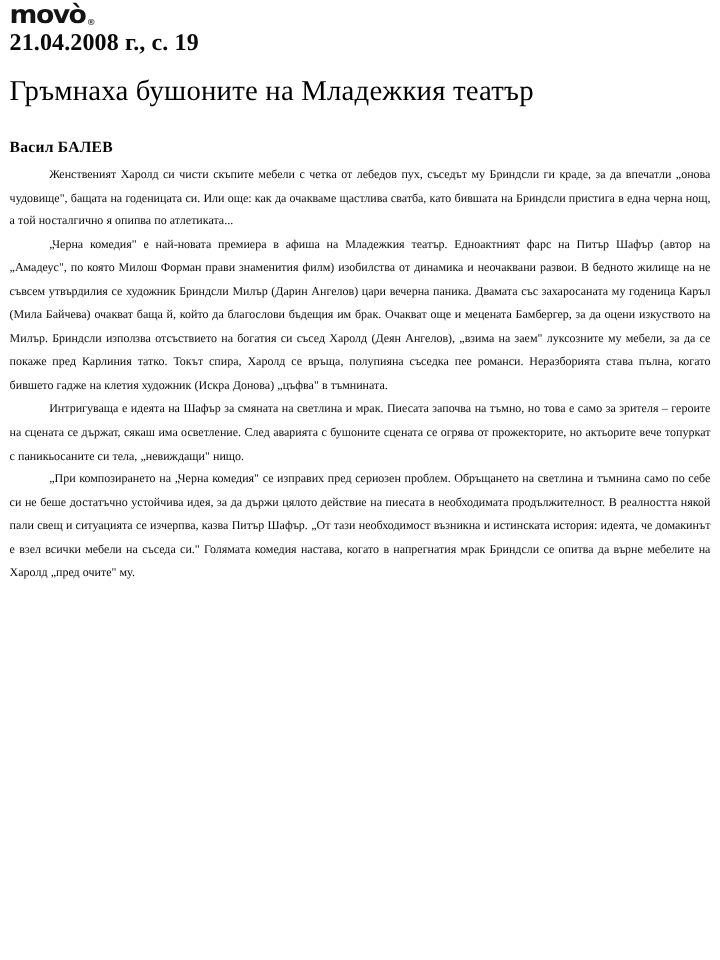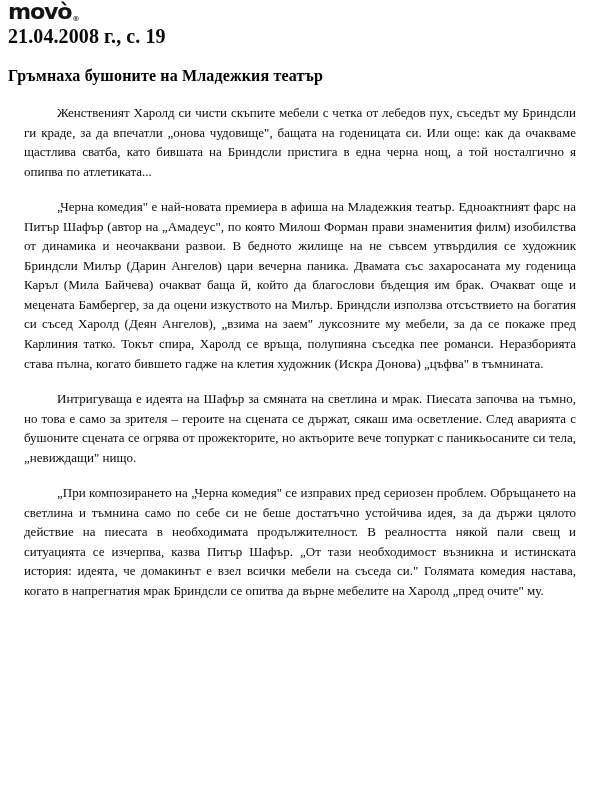--- a/index.html
+++ b/index.html
@@ -62,22 +62,22 @@
     font-size: 20px;
     line-height: 16px;
     color: #0a0a0a;
     margin-top: 3px;
     letter-spacing: 0.1px;
   }
 
   
   .headline {
     font-family: "Liberation Serif", "DejaVu Serif", serif;
-    font-weight: 700;
-    font-size: 16px;
+    font-weight: 400;
+    font-size: 24px;
     line-height: 22px;
     color: #000000;
     margin-top: 21px;
     letter-spacing: 0.15px;
   }
 
   
   .byline {
     font-family: "Liberation Serif", "DejaVu Serif", serif;
     font-weight: 700;
@@ -88,45 +88,46 @@
     letter-spacing: 0.2px;
   }
 
   
   .article-body {
     margin-top: 6px;
   }
 
   .para {
     font-family: "Liberation Serif", "DejaVu Serif", serif;
-    font-size: 13px;
+    font-size: 10px;
     line-height: 19.55px;
     text-align: justify;
     text-justify: inter-word;
     text-indent: 33px;
     color: #0b0b0b;
-    margin: 16px;
+    margin: 0;
     padding: 0;
     hyphens: none;
     word-spacing: 0.1px;
   }
 </style>
 </head>
 <body>
 
 <div class="page">
 
   <div class="masthead">
     <span class="logo-wordmark"><span>movò</span><span class="reg">®</span></span>
   </div>
 
   <div class="issue-line">21.04.2008 г., с. 19</div>
 
   <h1 class="headline">Гръмнаха бушоните на Младежкия театър</h1>
 
+  <div class="byline">Васил БАЛЕВ</div>
 
   <div class="article-body">
     <p class="para">Женственият Харолд си чисти скъпите мебели с четка от лебедов пух, съседът му Бриндсли ги краде, за да впечатли „онова чудовище", бащата на годеницата си. Или още: как да очакваме щастлива сватба, като бившата на Бриндсли пристига в една черна нощ, а той носталгично я опипва по атлетиката...</p>
     <p class="para">„Черна комедия" е най-новата премиера в афиша на Младежкия театър. Едноактният фарс на Питър Шафър (автор на „Амадеус", по която Милош Форман прави знаменития филм) изобилства от динамика и неочаквани развои. В бедното жилище на не съвсем утвърдилия се художник Бриндсли Милър (Дарин Ангелов) цари вечерна паника. Двамата със захаросаната му годеница Каръл (Мила Байчева) очакват баща й, който да благослови бъдещия им брак. Очакват още и мецената Бамбергер, за да оцени изкуството на Милър. Бриндсли използва отсъствието на богатия си съсед Харолд (Деян Ангелов), „взима на заем" луксозните му мебели, за да се покаже пред Карлиния татко. Токът спира, Харолд се връща, полупияна съседка пее романси. Неразборията става пълна, когато бившето гадже на клетия художник (Искра Донова) „цъфва" в тъмнината.</p>
     <p class="para">Интригуваща е идеята на Шафър за смяната на светлина и мрак. Пиесата започва на тъмно, но това е само за зрителя – героите на сцената се държат, сякаш има осветление. След аварията с бушоните сцената се огрява от прожекторите, но актьорите вече топуркат с паникьосаните си тела, „невиждащи" нищо.</p>
     <p class="para">„При композирането на „Черна комедия" се изправих пред сериозен проблем. Обръщането на светлина и тъмнина само по себе си не беше достатъчно устойчива идея, за да държи цялото действие на пиесата в необходимата продължителност. В реалността някой пали свещ и ситуацията се изчерпва, казва Питър Шафър. „От тази необходимост възникна и истинската история: идеята, че домакинът е взел всички мебели на съседа си." Голямата комедия настава, когато в напрегнатия мрак Бриндсли се опитва да върне мебелите на Харолд „пред очите" му.</p>
   </div>
 
 </div>
 

